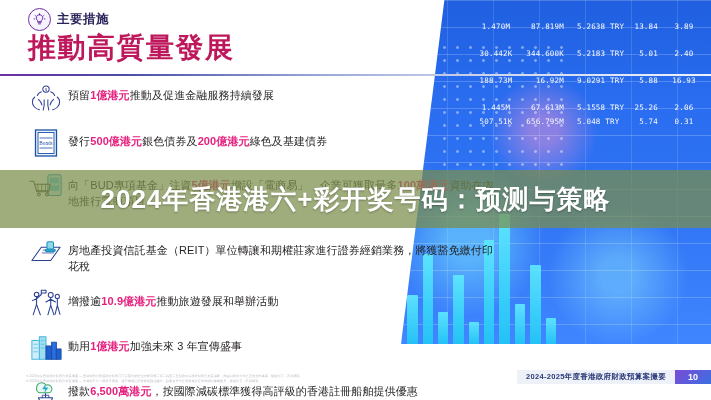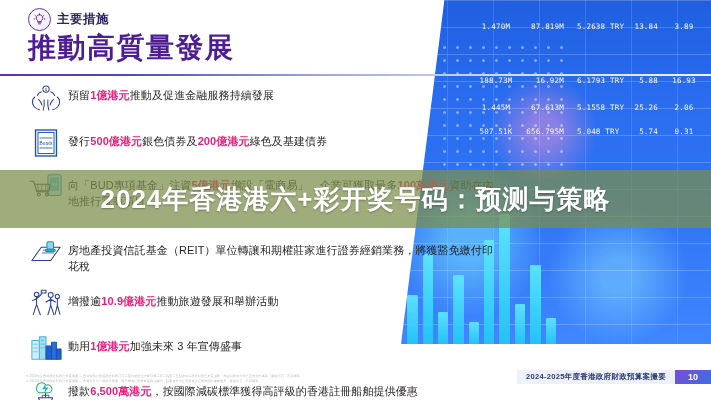--- a/index.html
+++ b/index.html
@@ -65,21 +65,21 @@
     border:1.6px solid #6b2fa0;
     background:linear-gradient(135deg,#ffffff,#f2ecff);
     display:flex;align-items:center;justify-content:center;
   }
   .badge .bulb svg{display:block;}
   .badge .btxt{
     font-size:12.5px;font-weight:bold;color:#29235c;letter-spacing:.5px;
   }
   .title{
     position:absolute;left:28px;top:34px;
-    font-size:28px;font-weight:bold;color:#4c1d95;letter-spacing:1.5px;
+    font-size:28px;font-weight:bold;color:#be185d;letter-spacing:1.5px;
     line-height:1;
   }
   .divider{
     position:absolute;left:0;top:74px;width:711px;height:2px;
     background:linear-gradient(90deg,#6b2fa0 0%,#4a4fa8 18%,#9aa8d8 45%,#cfd8ee 70%,#eef2fa 100%);
   }
 
   
   .list{position:absolute;left:24px;top:80px;width:470px;}
   .row{display:flex;align-items:flex-start;margin-bottom:8px;}
@@ -149,35 +149,42 @@
         <i style="height: 18%;"></i>
       </div>
     <div class="ticker" id="ticker-table">
         <div class="row" style="top: 22px; left: 78px;">
           <span class="c0">1.470M</span>
           <span class="c1">87.819M</span>
           <span class="c2">5.2638 TRY</span>
           <span class="c3">13.84</span>
           <span class="c4">3.89</span>
         </div>
+        <div class="row" style="top: 49px; left: 78px;">
+          <span class="c0">30.442K</span>
+          <span class="c1">344.600K</span>
+          <span class="c2">5.2183 TRY</span>
+          <span class="c3">5.01</span>
+          <span class="c4">2.40</span>
+        </div>
         <div class="row" style="top: 76px; left: 78px;">
           <span class="c0">188.73M</span>
           <span class="c1">16.92M</span>
-          <span class="c2">6.1793 TRY</span>
+          <span class="c2">9.0291 TRY</span>
           <span class="c3">5.88</span>
           <span class="c4">16.93</span>
         </div>
         <div class="row" style="top: 103px; left: 78px;">
           <span class="c0">1.445M</span>
           <span class="c1">67.613M</span>
           <span class="c2">5.1558 TRY</span>
           <span class="c3">25.26</span>
           <span class="c4">2.06</span>
         </div>
-        <div class="row" style="top: 127px; left: 78px;">
+        <div class="row" style="top: 117px; left: 78px;">
           <span class="c0">507.51K</span>
           <span class="c1">656.795M</span>
           <span class="c2">5.048 TRY</span>
           <span class="c3">5.74</span>
           <span class="c4">0.31</span>
         </div>
       </div>
   </div>
 
   <div class="badge">

